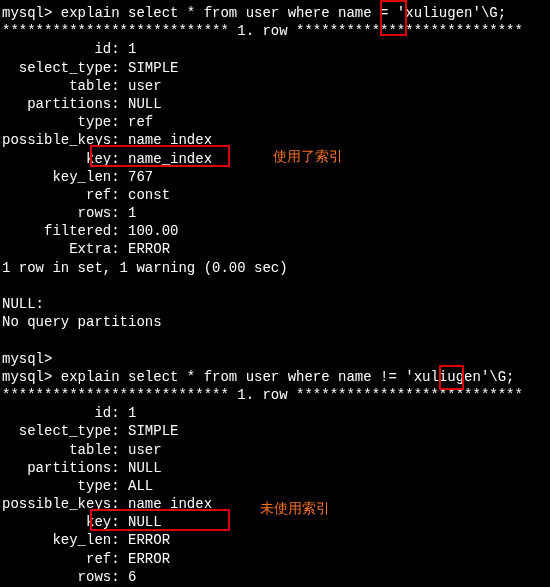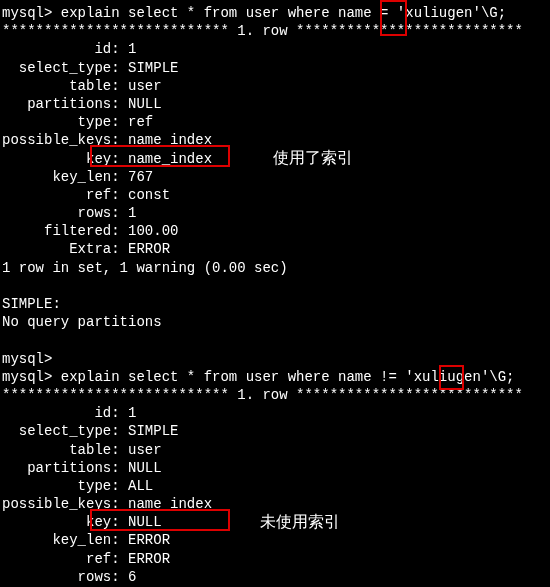--- a/index.html
+++ b/index.html
@@ -15,23 +15,23 @@
     position: relative;
   }
   .line { white-space: pre; }
   .box {
     position: absolute;
     border: 2px solid #d00;
     box-sizing: border-box;
   }
   .note {
     position: absolute;
-    color: #ffffff;
-    font-family: Liberation Serif, serif;
-    font-size: 16px;
+    color: #f97316;
+    font-family: Liberation Mono, monospace;
+    font-size: 14px;
   }
 </style>
 </head>
 <body>
 
 <div class="line">mysql&gt; explain select * from user where name = 'xuliugen'\G;</div>
 <div class="line">*************************** 1. row ***************************</div>
 <div class="line">           id: 1</div>
 <div class="line">  select_type: SIMPLE</div>
 <div class="line">        table: user</div>
@@ -39,21 +39,21 @@
 <div class="line">         type: ref</div>
 <div class="line">possible_keys: name_index</div>
 <div class="line">          key: name_index</div>
 <div class="line">      key_len: 767</div>
 <div class="line">          ref: const</div>
 <div class="line">         rows: 1</div>
 <div class="line">     filtered: 100.00</div>
 <div class="line">        Extra: ERROR</div>
 <div class="line">1 row in set, 1 warning (0.00 sec)</div>
 <div class="line"> </div>
-<div class="line">SIMPLE:</div>
+<div class="line">NULL:</div>
 <div class="line">No query partitions</div>
 <div class="line"> </div>
 <div class="line">mysql&gt;</div>
 <div class="line">mysql&gt; explain select * from user where name != 'xuliugen'\G;</div>
 <div class="line">*************************** 1. row ***************************</div>
 <div class="line">           id: 1</div>
 <div class="line">  select_type: SIMPLE</div>
 <div class="line">        table: user</div>
 <div class="line">   partitions: NULL</div>
 <div class="line">         type: ALL</div>
@@ -63,13 +63,13 @@
 <div class="line">          ref: ERROR</div>
 <div class="line">         rows: 6</div>
 <div class="line">     filtered: 100.00</div>
 
 <div class="box" style="left:380px; top:0px; width:27px; height:36px;"></div>
 <div class="box" style="left:90px; top:145px; width:140px; height:22px;"></div>
 <div class="box" style="left:439px; top:365px; width:25px; height:25px;"></div>
 <div class="box" style="left:90px; top:509px; width:140px; height:22px;"></div>
 
 <div class="note" style="left:273px; top:148px;">使用了索引</div>
-<div class="note" style="left:260px; top:512px;">未使用索引</div>
+<div class="note" style="left:260px; top:500px;">未使用索引</div>
 
 </body></html>

